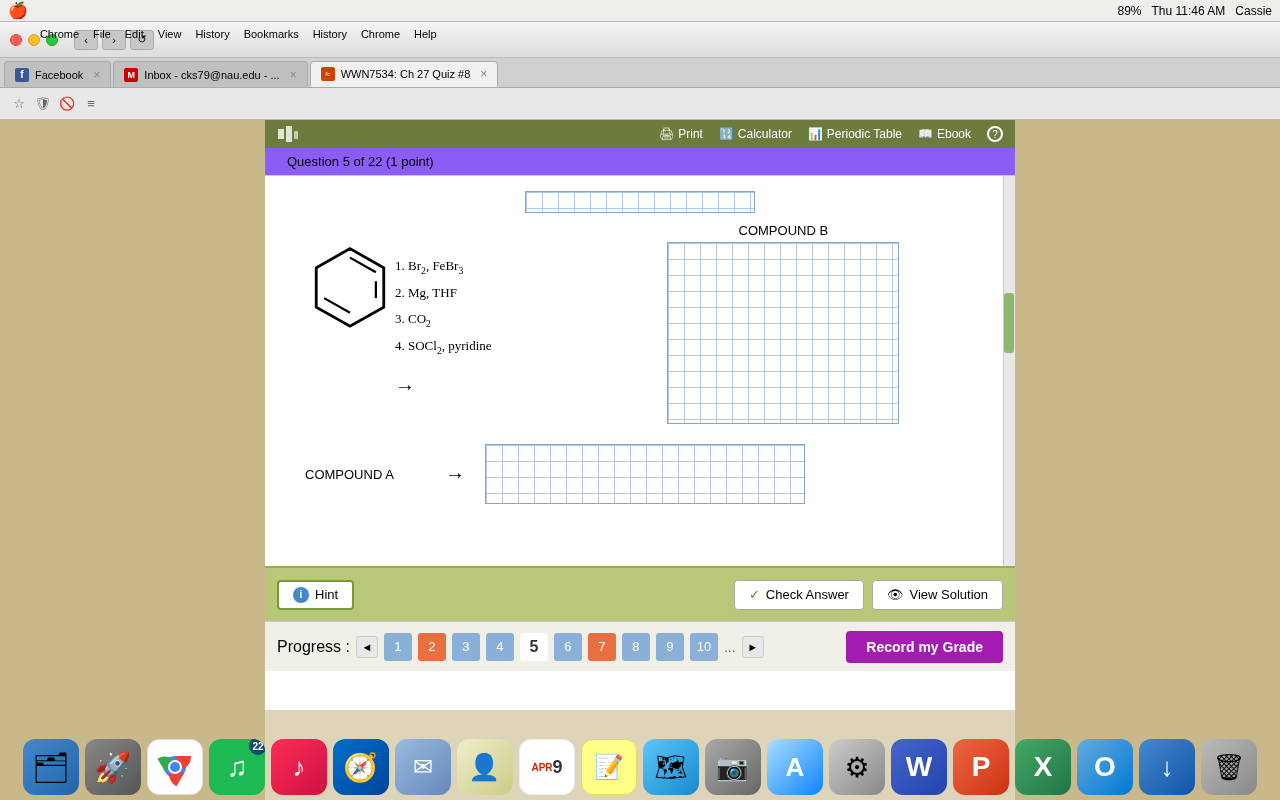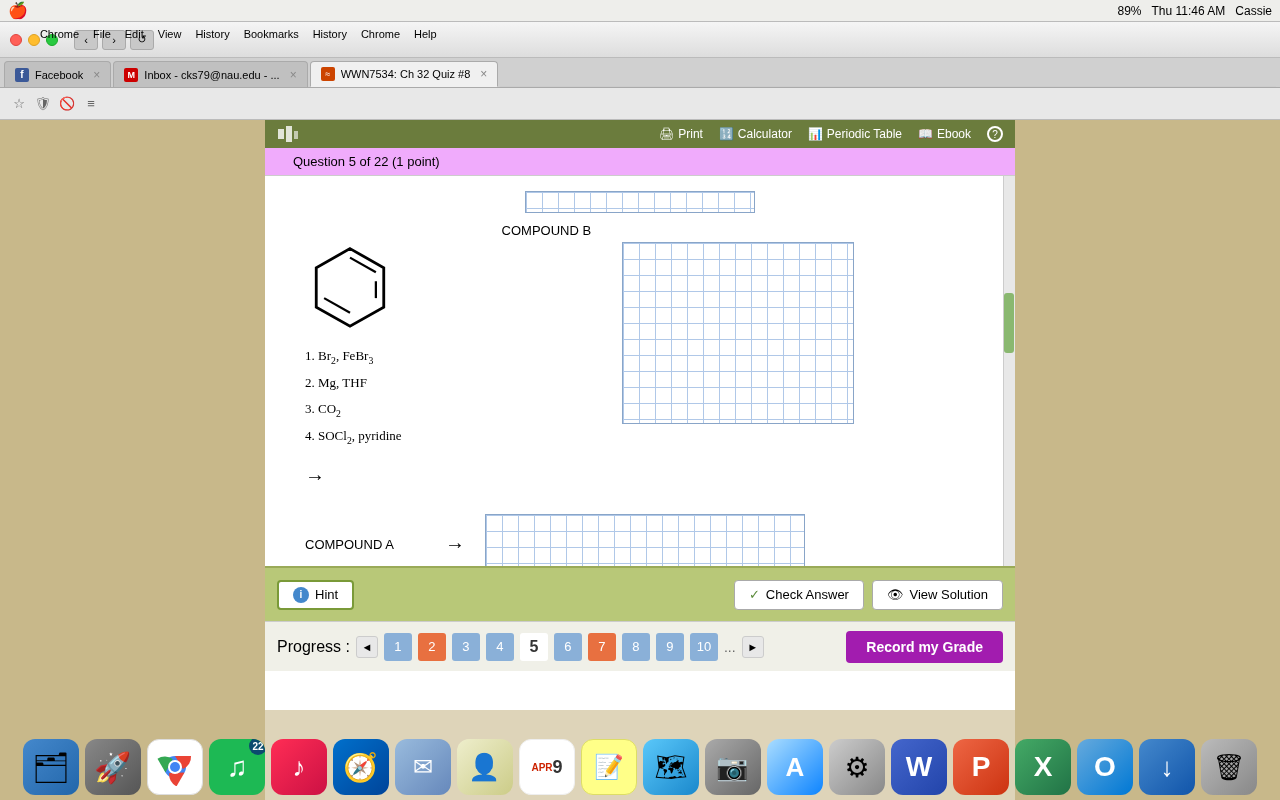--- a/index.html
+++ b/index.html
@@ -80,31 +80,31 @@
     .sw-toolbar {
       height: 28px; background: #6b7c3d; display: flex; align-items: center;
       justify-content: flex-end; padding: 0 12px; gap: 16px;
     }
     .sw-tool-item {
       display: flex; align-items: center; gap: 4px; color: white; font-size: 12px; cursor: pointer;
     }
 
     
     .question-header {
-      background: #f0abfc; padding: 6px 28px; font-size: 13px;
+      background: #8b5cf6; padding: 6px 22px; font-size: 13px;
       border-bottom: 1px solid #ccc;
     }
 
     
     .question-body {
       padding: 10px 20px; overflow-y: auto;
       height: calc(100% - 28px - 32px - 55px - 50px);
       position: relative;
     }
-    .compound-b-label { font-size: 13px; font-weight: 500; margin-bottom: 4px; }
+    .compound-b-label { text-align: center; font-size: 13px; font-weight: 500; margin-bottom: 4px; }
     .compound-b-grid { width: 232px; height: 182px; background: white; border: 1px solid #89a5c8; position: relative; margin: 0 auto; }
 
     .grid-lines {
       width: 100%; height: 100%;
       background-image: 
         repeating-linear-gradient(to right, #b0c8e8 0px, #b0c8e8 1px, transparent 1px, transparent 100%),
         repeating-linear-gradient(to bottom, #b0c8e8 0px, #b0c8e8 1px, transparent 1px, transparent 100%);
       background-size: 16px 16px;
     }
     .reaction-steps { margin-right: 20px; font-size: 13px; line-height: 1.8; }
@@ -226,21 +226,21 @@
       <span class="tab-title">Facebook</span>
       <span class="tab-close">×</span>
     </div>
     <div class="tab">
       <div class="tab-favicon" style="background:#cc0000; color:white; font-size:9px; display:flex; align-items:center; justify-content:center; font-weight:bold;">M</div>
       <span class="tab-title">Inbox - cks79@nau.edu - ...</span>
       <span class="tab-close">×</span>
     </div>
     <div class="tab active">
       <div class="tab-favicon" style="background:#cc4400; color:white; font-size:9px; display:flex; align-items:center; justify-content:center;">≈</div>
-      <span class="tab-title">WWN7534: Ch 32 Quiz #8</span>
+      <span class="tab-title">WWN7534: Ch 27 Quiz #8</span>
       <span class="tab-close">×</span>
     </div>
     <div style="flex:1; height:26px; border-bottom:1px solid #ccc;"></div>
   </div>
 
   <div class="address-bar">
     <div class="address-icons">
       <div class="addr-icon">☆</div>
       <div class="addr-icon">🛡</div>
       <div class="addr-icon">🚫</div>
@@ -289,21 +289,21 @@
     <div class="question-body" style="height: 390px; overflow:hidden; position:relative;">
 
       <div style="display:flex; justify-content:center; margin-bottom:10px; margin-top:5px;">
         <div style="width:230px; height:22px; border:1px solid #89a5c8; background:white;">
           <div class="grid-lines" style="background-size:16px 16px;"></div>
         </div>
       </div>
 
       <div style="display:flex; flex-direction:row; padding: 0 20px;">
 
-        <div style="display:flex; flex-direction:column; justify-content:flex-end; margin-right: 20px; margin-top:20px;">
+        <div style="display:flex; flex-direction:row; justify-content:flex-end; margin-right: 20px; margin-top:20px;">
 
           <svg class="benzene-svg" viewBox="0 0 80 80" style="width:90px; height:90px;">
 
             <polygon points="40,5 70,22 70,57 40,74 10,57 10,22" fill="none" stroke="black" stroke-width="2.5"></polygon>
 
             <line x1="40" y1="13" x2="63" y2="26" stroke="black" stroke-width="2"></line>
             <line x1="63" y1="34" x2="63" y2="49" stroke="black" stroke-width="2"></line>
             <line x1="40" y1="62" x2="17" y2="49" stroke="black" stroke-width="2"></line>
           </svg>
 

